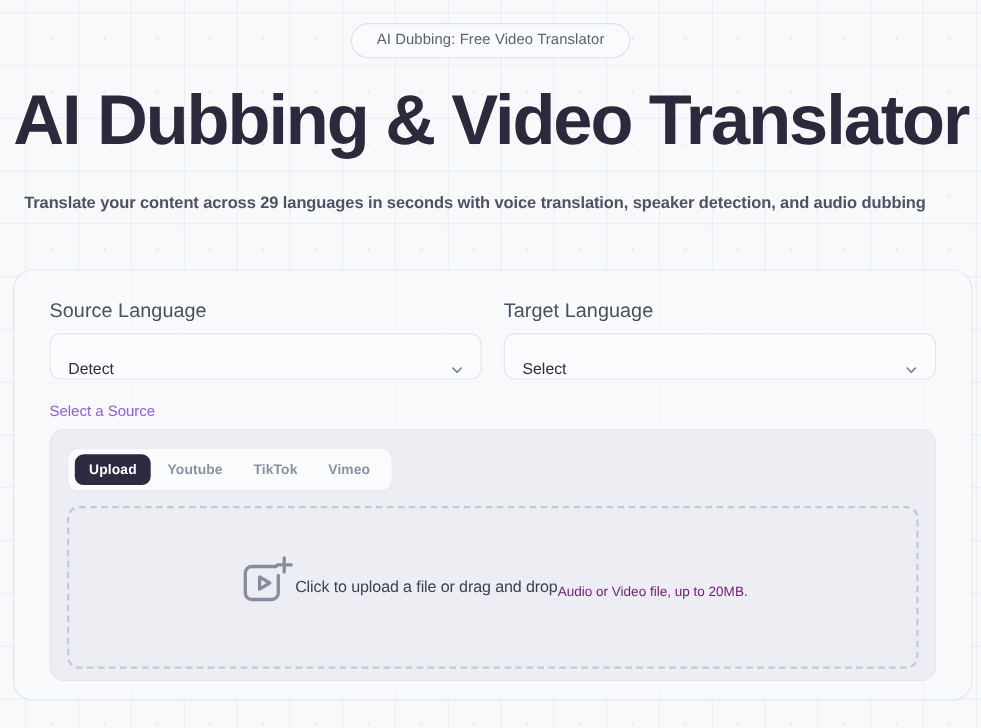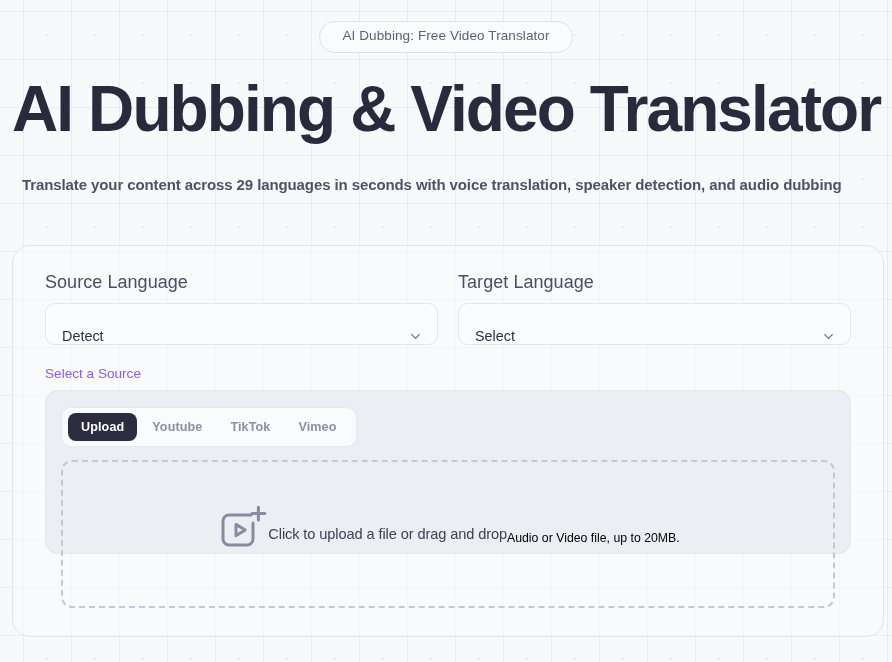--- a/index.html
+++ b/index.html
@@ -126,21 +126,21 @@
     font-size: 13.6px;
     color: #8b5cf6;
     margin: 21px 0 9px 0;
   }
 
   .source-panel {
     background: #eceef3;
     border: 1px solid #e3e6ec;
     border-radius: 13px;
     padding: 16px 15px 14px 15px;
-    height: 164px;
+    height: 229px;
   }
 
   .tabs {
     display: inline-flex;
     align-items: center;
     background: #fafbfd;
     border: 1px solid #e6e8ee;
     border-radius: 10px;
     padding: 5px 6px;
     gap: 2px;
@@ -179,21 +179,21 @@
   }
   .upload-icon svg { display: block; width: 100%; height: 100%; }
 
   .dz-main {
     font-size: 14.6px;
     color: #3d4155;
     letter-spacing: -0.1px;
   }
   .dz-sub {
     font-size: 12.3px;
-    color: #000000;
+    color: #701a75;
     margin-top: 7px;
   }
 </style>
 </head>
 <body>
 
 <div class="dot-overlay"></div>
 
 <div class="page">
 

